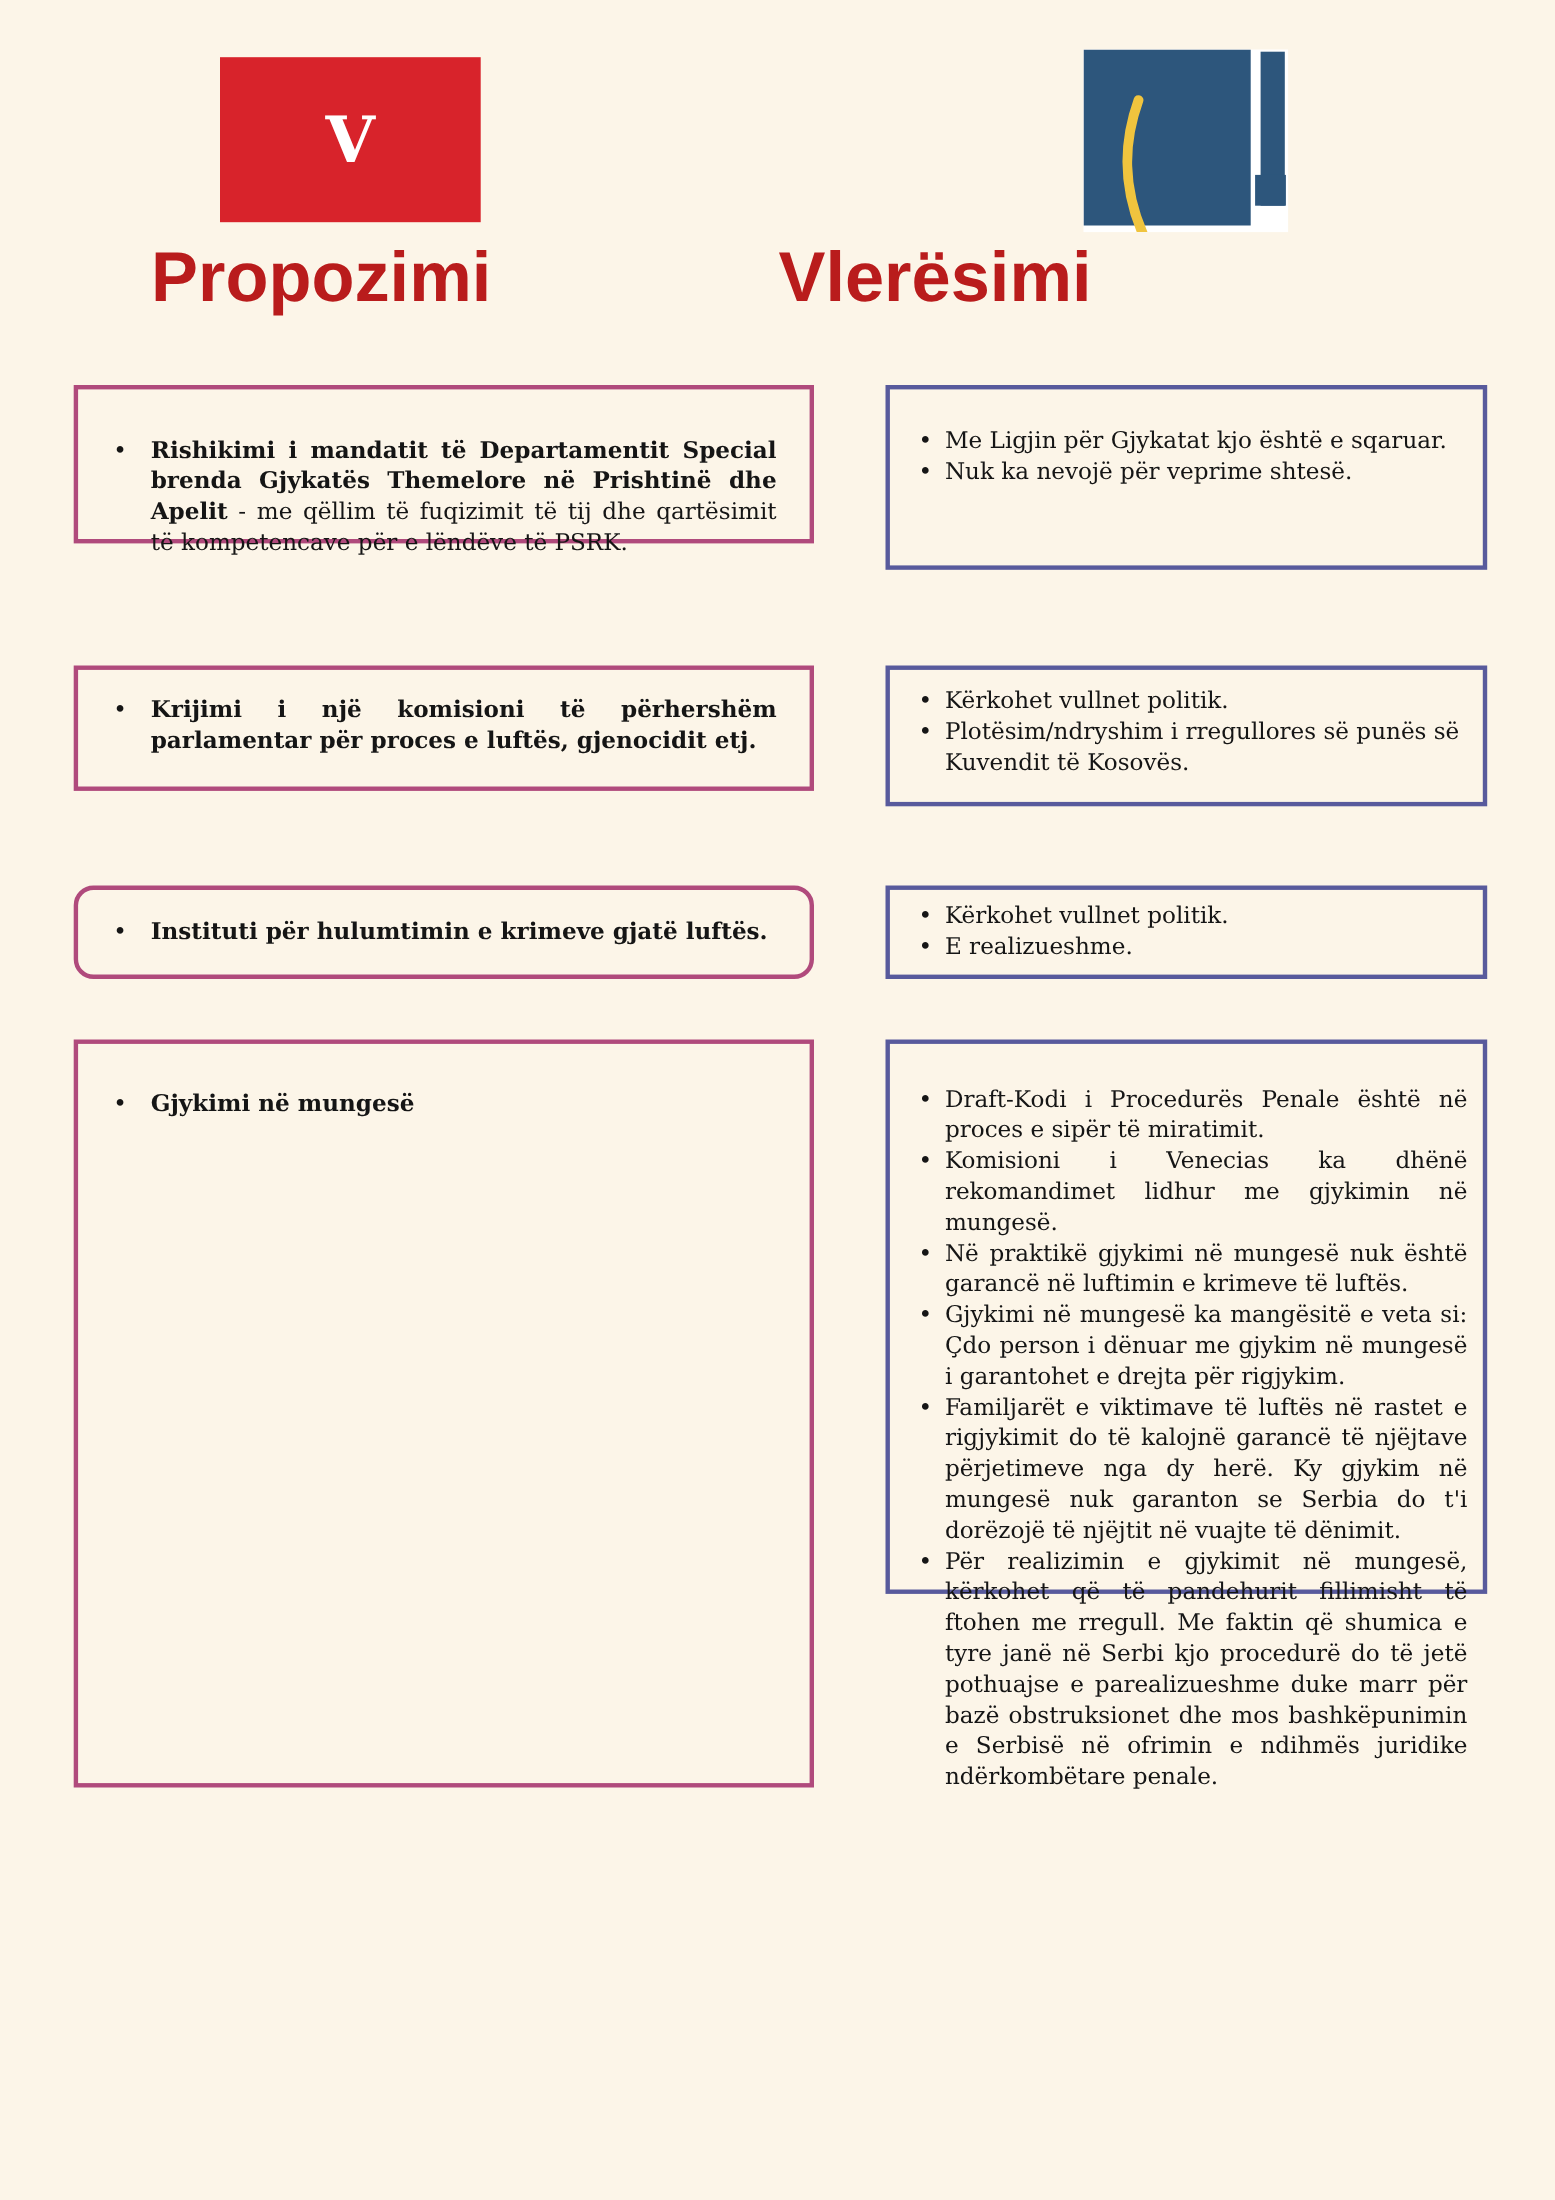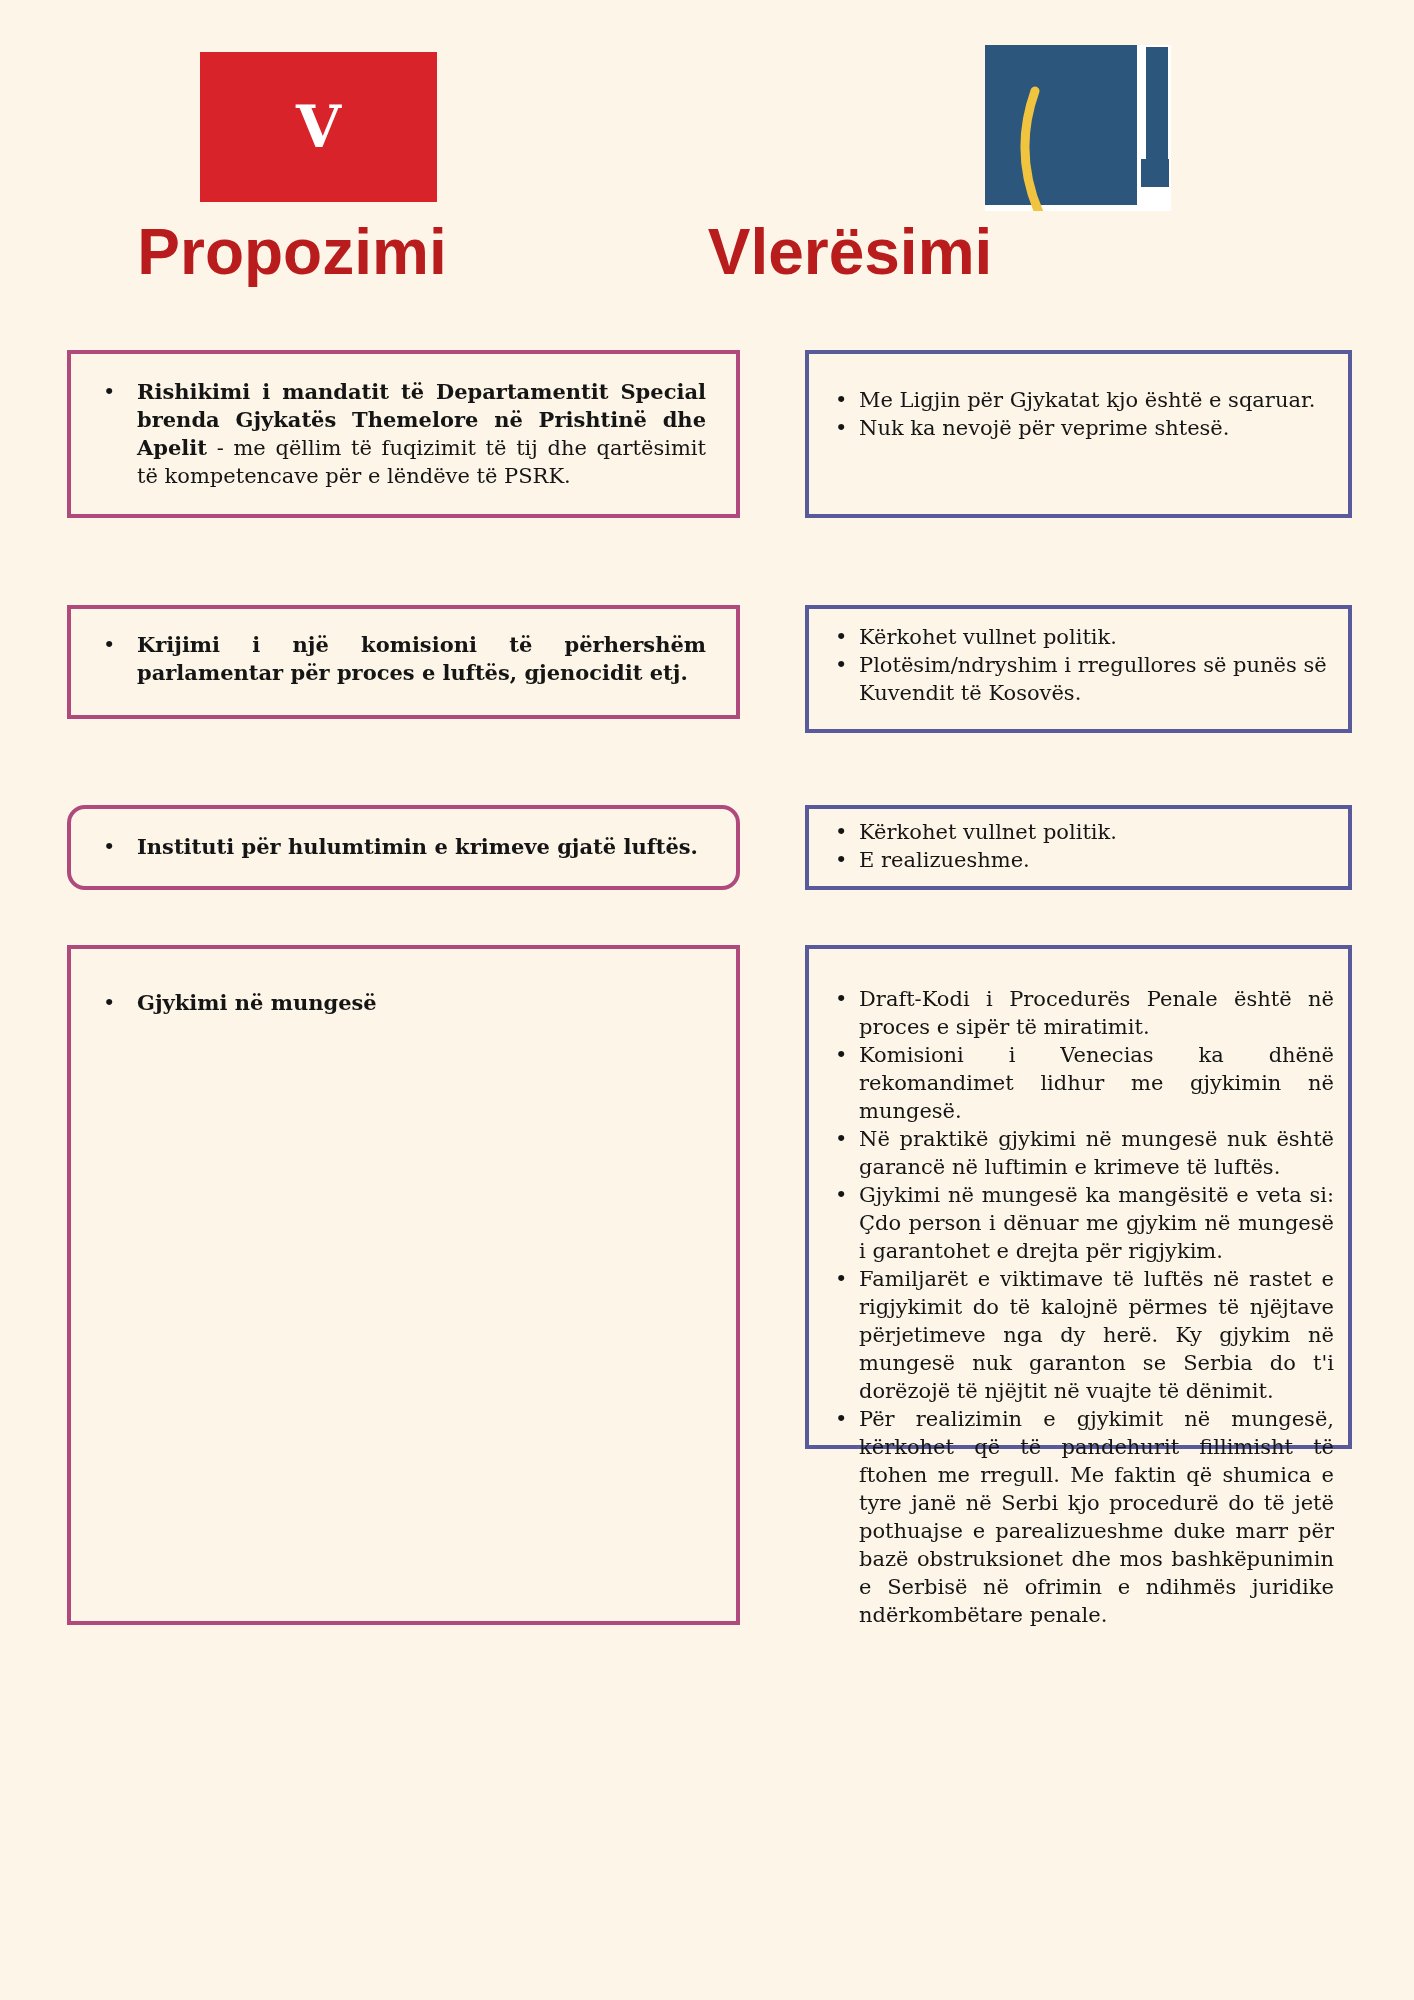--- a/index.html
+++ b/index.html
@@ -79,21 +79,21 @@
       <rect x="0" y="0" width="152" height="160" fill="#2d567c"></rect>
       <rect x="161" y="2" width="22" height="140" fill="#2d567c"></rect>
       <rect x="156" y="114" width="28" height="28" fill="#2d567c"></rect>
       <path d="M 50 46 C 36 85 35 125 55 170" stroke="#f0c43e" stroke-width="9" fill="none" stroke-linecap="round"></path>
     </svg>
   </div>
 
   <div class="title title-left">Propozimi</div>
   <div class="title title-right">Vlerësimi</div>
 
-  <div class="box left-box justify" style="top:350px;height:168px;padding-top:24px;">
+  <div class="box left-box justify" style="top:350px;height:144px;padding-top:41px;">
     <ul>
       <li><span class="bold">Rishikimi i mandatit të Departamentit Special brenda Gjykatës Themelore në Prishtinë dhe Apelit</span><span> - me qëllim të fuqizimit të tij dhe qartësimit të kompetencave për e lëndëve të PSRK.</span></li>
     </ul>
   </div>
   <div class="box right-box" style="top:350px;height:168px;padding-top:32px;">
     <ul>
       <li>Me Ligjin për Gjykatat kjo është e sqaruar.</li>
       <li>Nuk ka nevojë për veprime shtesë.</li>
     </ul>
   </div>
@@ -126,18 +126,18 @@
     <ul>
       <li><span class="bold">Gjykimi në mungesë</span><span></span></li>
     </ul>
   </div>
   <div class="box right-box justify" style="top:945px;height:504px;padding-top:36px;">
     <ul>
       <li>Draft-Kodi i Procedurës Penale është në proces e sipër të miratimit.</li>
       <li>Komisioni i Venecias ka dhënë rekomandimet lidhur me gjykimin në mungesë.</li>
       <li>Në praktikë gjykimi në mungesë nuk është garancë në luftimin e krimeve të luftës.</li>
       <li>Gjykimi në mungesë ka mangësitë e veta si: Çdo person i dënuar me gjykim në mungesë i garantohet e drejta për rigjykim.</li>
-      <li>Familjarët e viktimave të luftës në rastet e rigjykimit do të kalojnë përmes të njëjtave përjetimeve nga dy herë. Ky gjykim në mungesë nuk garanton se Serbia do t'i dorëzojë të njëjtit në vuajte të dënimit.</li>
+      <li>Familjarët e viktimave të luftës në rastet e rigjykimit do të kalojnë garancë të njëjtave përjetimeve nga dy herë. Ky gjykim në mungesë nuk garanton se Serbia do t'i dorëzojë të njëjtit në vuajte të dënimit.</li>
       <li>Për realizimin e gjykimit në mungesë, kërkohet që të pandehurit fillimisht të ftohen me rregull. Me faktin që shumica e tyre janë në Serbi kjo procedurë do të jetë pothuajse e parealizueshme duke marr për bazë obstruksionet dhe mos bashkëpunimin e Serbisë në ofrimin e ndihmës juridike ndërkombëtare penale.</li>
     </ul>
   </div>
 
 </div>
 
 </body></html>

